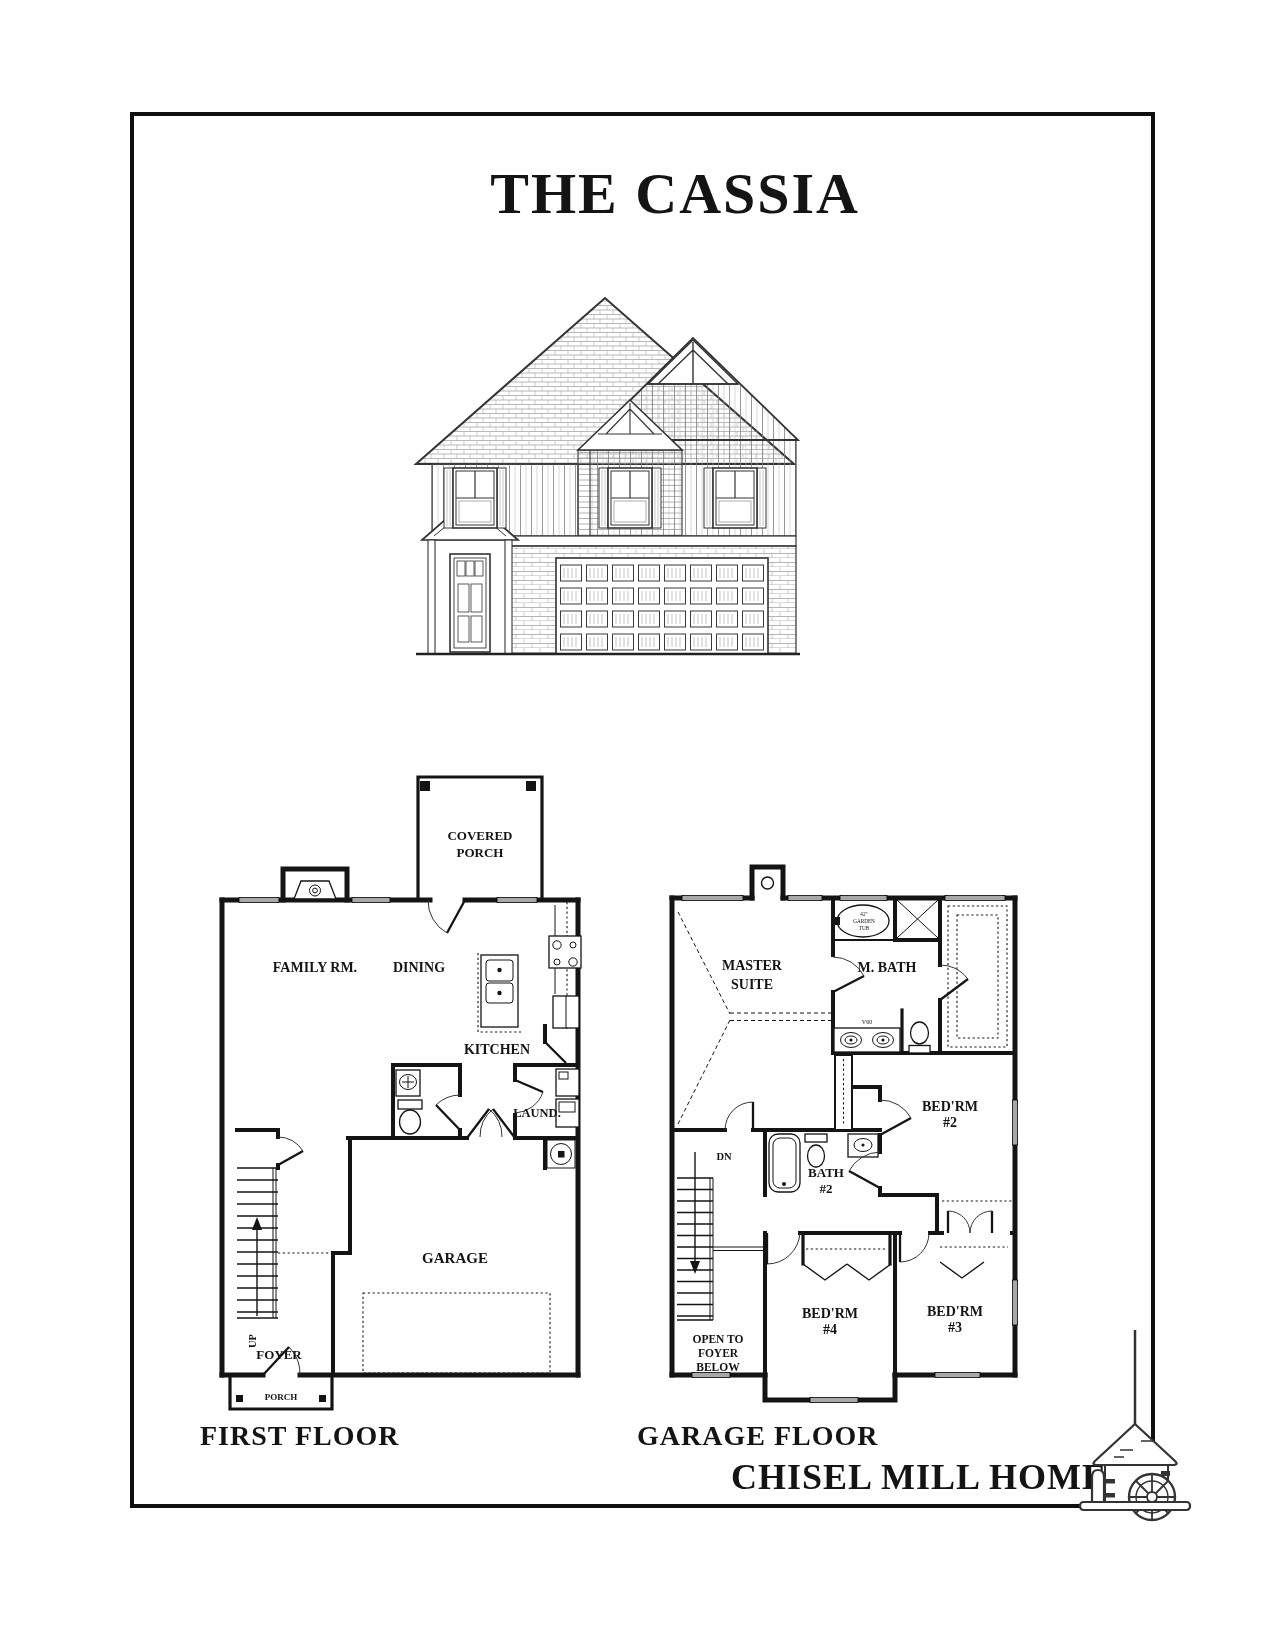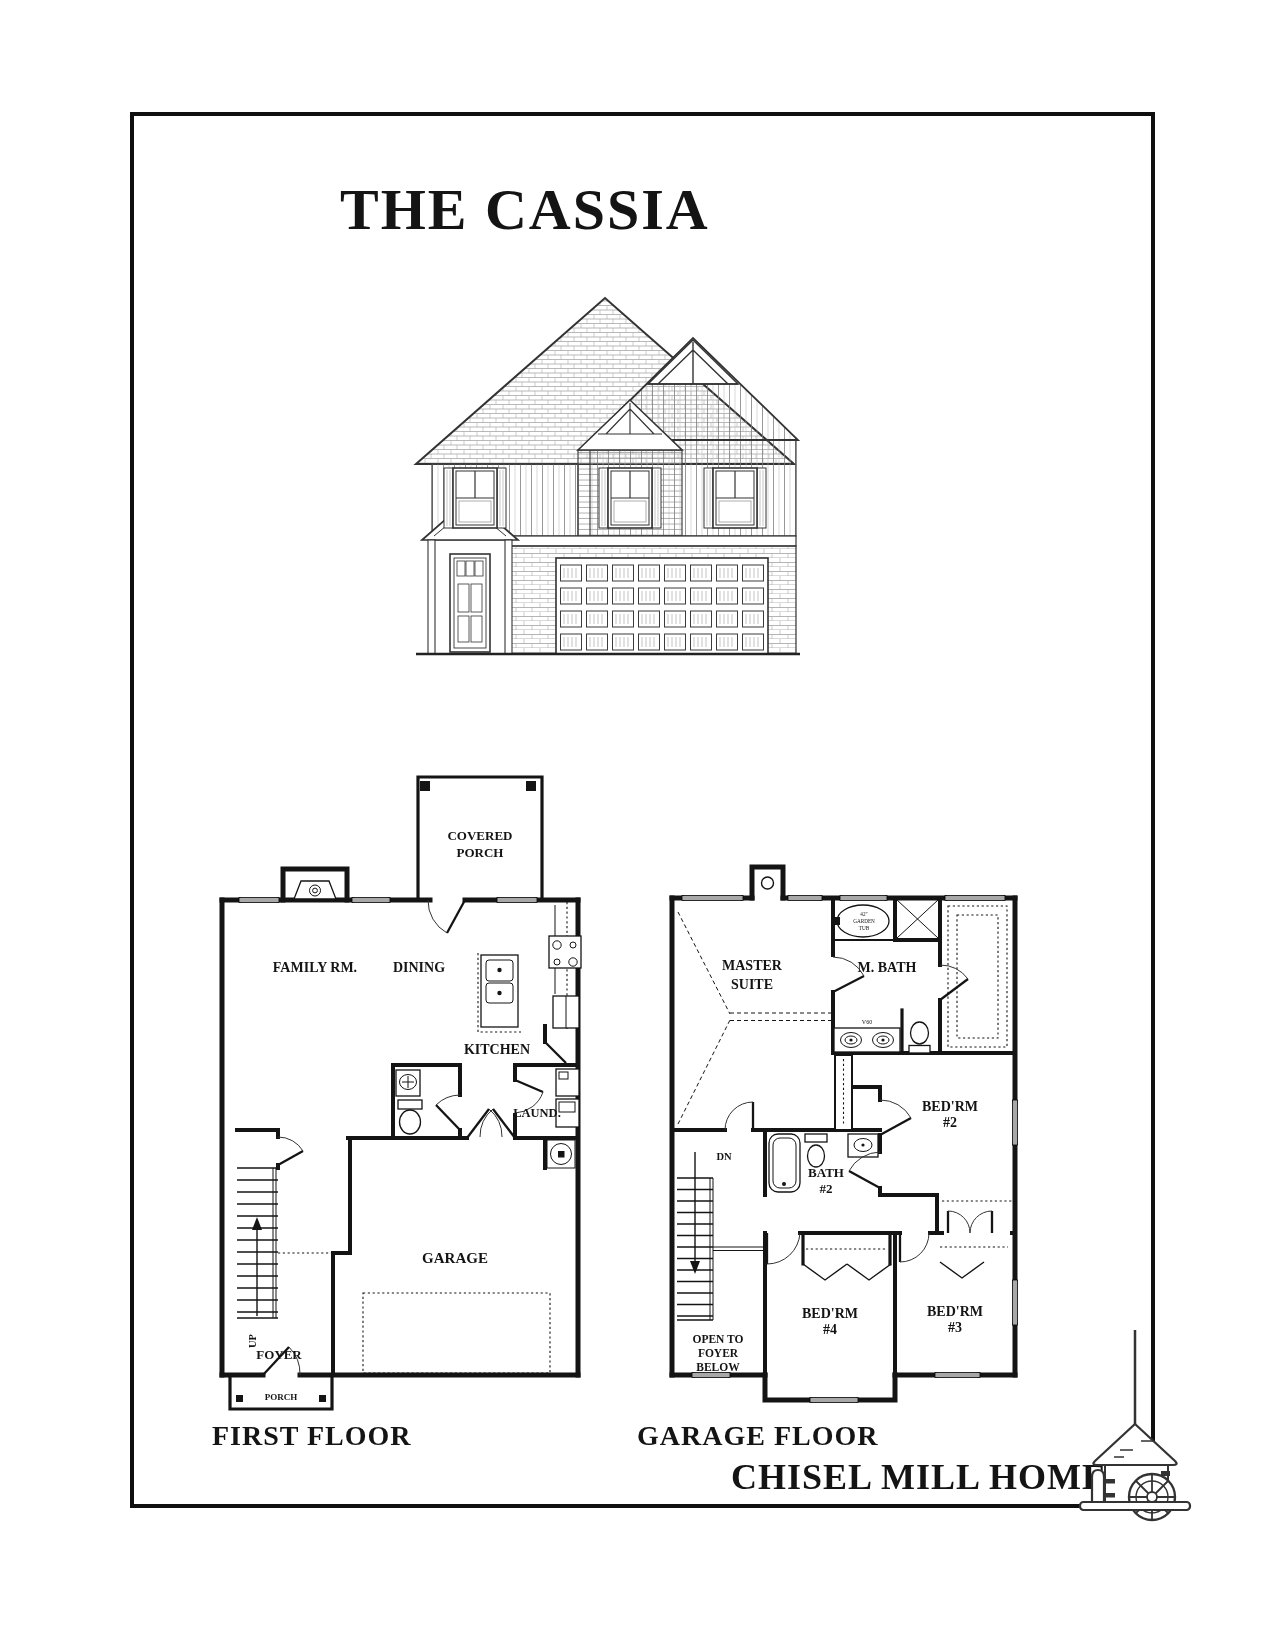--- a/index.html
+++ b/index.html
@@ -1,22 +1,22 @@
 <!DOCTYPE html>
 <html><head>
 <meta charset="utf-8">
 <style>
   html,body{margin:0;padding:0;}
   body{width:1275px;height:1650px;background:#ffffff;position:relative;
        font-family:"Liberation Serif","DejaVu Serif",serif;color:#141414;}
   .frame{position:absolute;left:130px;top:112px;width:1017px;height:1388px;border:4px solid #0f0f0f;}
-  .title{position:absolute;left:340px;top:176px;width:520px;text-align:left;
+  .title{position:absolute;left:340px;top:160px;width:520px;text-align:right;
          font-size:58px;font-weight:bold;letter-spacing:2px;white-space:nowrap;}
   .floorlbl{position:absolute;font-size:28px;font-weight:bold;letter-spacing:1px;white-space:nowrap;}
-  #ff-lbl{left:212px;top:1420px;}
+  #ff-lbl{left:200px;top:1420px;}
   #sf-lbl{left:637px;top:1420px;}
   .brand{position:absolute;left:620px;top:1456px;width:508px;text-align:right;
          font-size:36px;font-weight:bold;letter-spacing:1px;white-space:nowrap;}
   svg{position:absolute;overflow:visible;}
   #elev{left:408px;top:288px;}
   #ffplan{left:215px;top:740px;}
   #sfplan{left:630px;top:800px;}
   #logo{left:1020px;top:1325px;}
   svg text{font-family:"Liberation Serif","DejaVu Serif",serif;font-weight:bold;fill:#141414;text-anchor:middle;}
   .t14{font-size:14px;}.t13{font-size:13px;}.t12{font-size:12.5px;}.t11{font-size:11.5px;}

